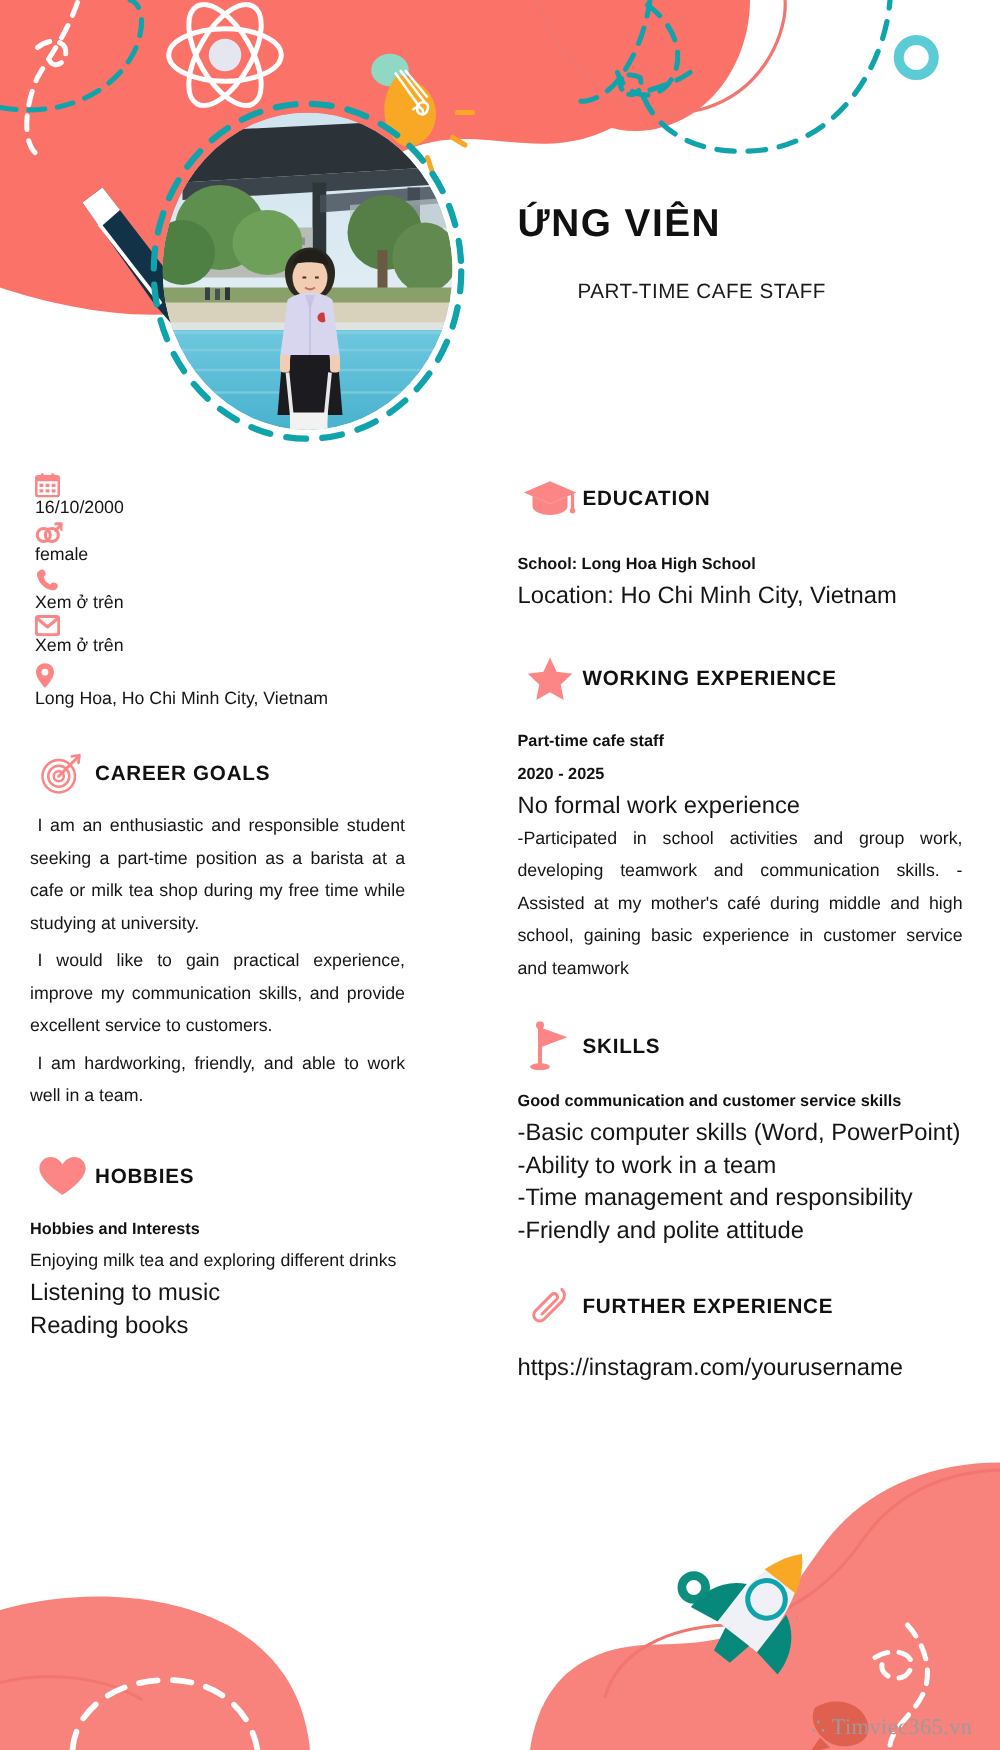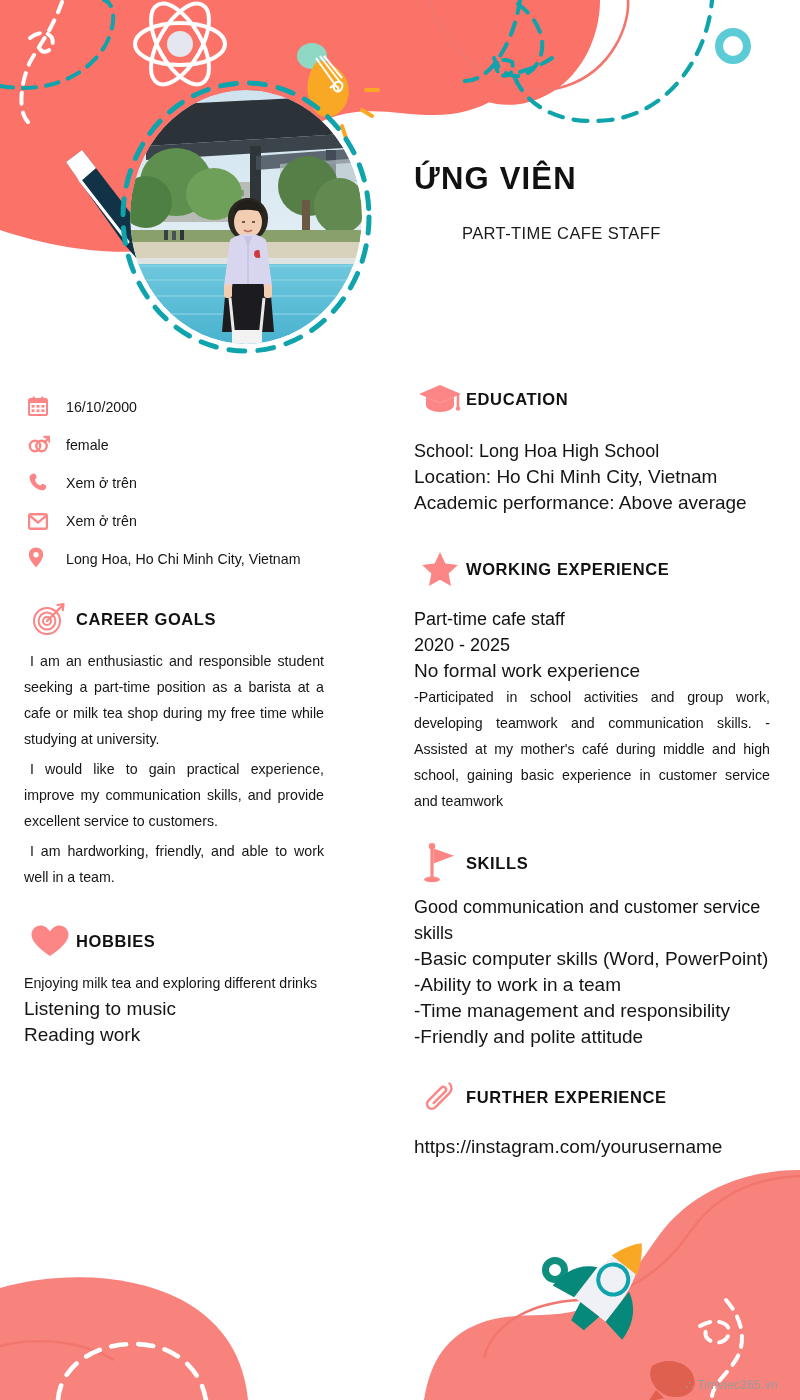--- a/index.html
+++ b/index.html
@@ -81,22 +81,23 @@
   }
   .col-right {
     position: absolute;
     left: 414px; top: 378px;
     width: 356px;
   }
 
   
   .contact-row {
     display: flex;
-    align-items: flex-end;
+    align-items: flex-start;
     height: 38px;
+    flex-direction: column;
   }
   .contact-ico {
     width: 34px;
     min-width: 34px;
     display: flex;
     align-items: center;
     justify-content: flex-start;
     padding-left: 4px;
   }
   .contact-ico svg { display: block; }
@@ -141,23 +142,23 @@
     margin: 0;
   }
   .body-just.indent { text-indent: 6px; }
   .body-line {
     font-size: 19px;
     color: #151515;
     line-height: 26px;
     margin: 0;
   }
   .body-bold {
-    font-size: 18px;
+    font-size: 13px;
     color: #111111;
-    font-weight: normal;
+    font-weight: bold;
     line-height: 26px;
     margin: 0;
   }
 
   .right-para { margin-top: 2px; }
   .left-para { margin-top: 4px; }
 
   
   .footer-deco {
     position: absolute;
@@ -165,22 +166,22 @@
     width: 800px; height: 240px;
     pointer-events: none;
     overflow: hidden;
   }
   .footer-deco svg { display: block; }
 
   .watermark {
     position: absolute;
     right: 22px;
     bottom: 8px;
-    font-family: Liberation Sans, sans-serif;
-    font-size: 12px;
+    font-family: Liberation Serif, serif;
+    font-size: 18px;
     color: #9b9b9b;
     letter-spacing: 0.3px;
     white-space: nowrap;
   }
 </style>
 </head>
 <body>
 
 <div id="cv">
 
@@ -409,43 +410,43 @@
     <div class="sec-head">
       <span class="sec-ico">
         <svg width="40" height="34" viewBox="0 0 40 34" xmlns="http://www.w3.org/2000/svg">
           <path d="M20,32 C20,32 1.5,20.5 1.5,10.8 C1.5,5.2 5.8,1.5 10.6,1.5
                    C14.6,1.5 18,4.2 20,7.4 C22,4.2 25.4,1.5 29.4,1.5
                    C34.2,1.5 38.5,5.2 38.5,10.8 C38.5,20.5 20,32 20,32 Z" fill="#FC8585"></path>
         </svg>
       </span>
       <span class="sec-title">HOBBIES</span>
     </div>
+    <p class="body-bold">Hobbies and Interests</p>
     <p class="body-just">Enjoying milk tea and exploring different drinks</p>
     <p class="body-line">Listening to music</p>
-    <p class="body-line">Reading work</p>
+    <p class="body-line">Reading books</p>
   </div>
 
   <div class="col-right">
 
     <div class="sec-head" style="margin-top:0">
       <span class="sec-ico">
         <svg width="44" height="32" viewBox="0 0 44 32" xmlns="http://www.w3.org/2000/svg">
           <path d="M22,2 L43,11 L22,20 L1,11 Z" fill="#FC8585"></path>
           <path d="M8,14 L8,22 C8,26 14.6,29 22,29 C29.4,29 36,26 36,22 L36,14
                    L22,20 Z" fill="#FC8585"></path>
           <line x1="40" y1="12.6" x2="40" y2="24" stroke="#FC8585" stroke-width="2.6" stroke-linecap="round"></line>
           <circle cx="40" cy="25.6" r="2.2" fill="#FC8585"></circle>
         </svg>
       </span>
       <span class="sec-title">EDUCATION</span>
     </div>
     <div class="right-para" style="margin-top:18px">
       <p class="body-bold">School: Long Hoa High School</p>
       <p class="body-line">Location: Ho Chi Minh City, Vietnam</p>
-      <p class="body-line">Academic performance: Above average</p>
     </div>
 
     <div class="sec-head" style="margin-top:32px">
       <span class="sec-ico">
         <svg width="38" height="36" viewBox="0 0 38 36" xmlns="http://www.w3.org/2000/svg">
           <path d="M19,1 L24.3,12.4 L36.8,13.9 L27.6,22.5 L30,35 L19,28.8
                    L8,35 L10.4,22.5 L1.2,13.9 L13.7,12.4 Z" fill="#FC8585"></path>
         </svg>
       </span>
       <span class="sec-title">WORKING EXPERIENCE</span>

